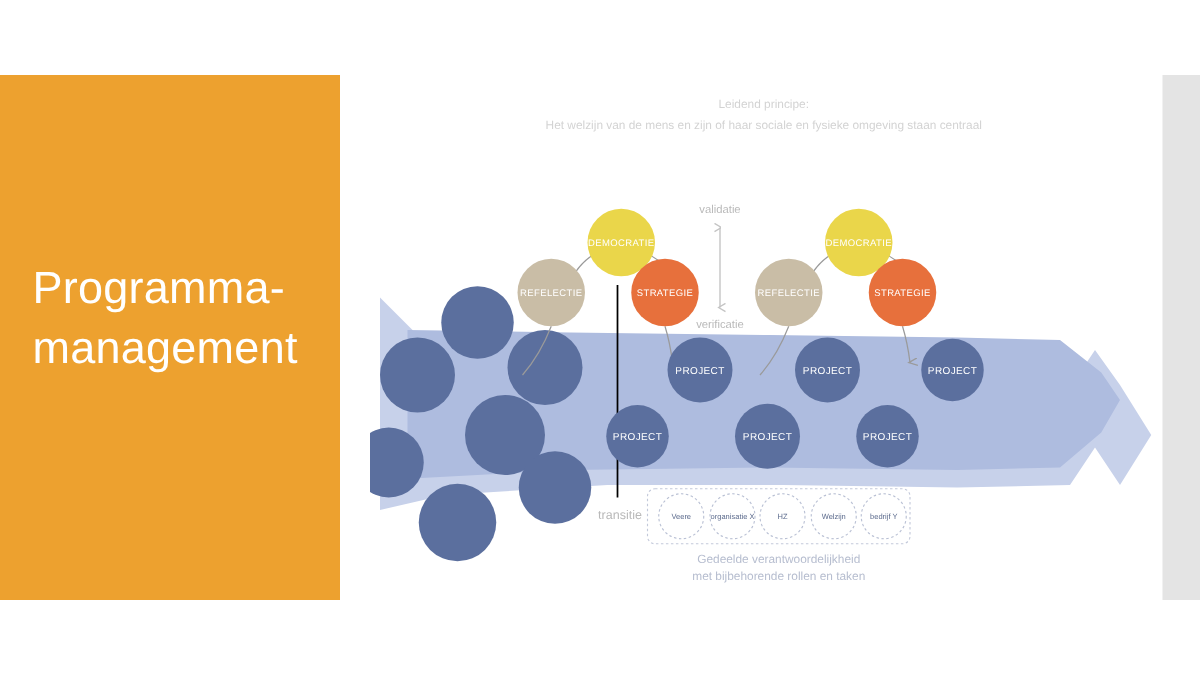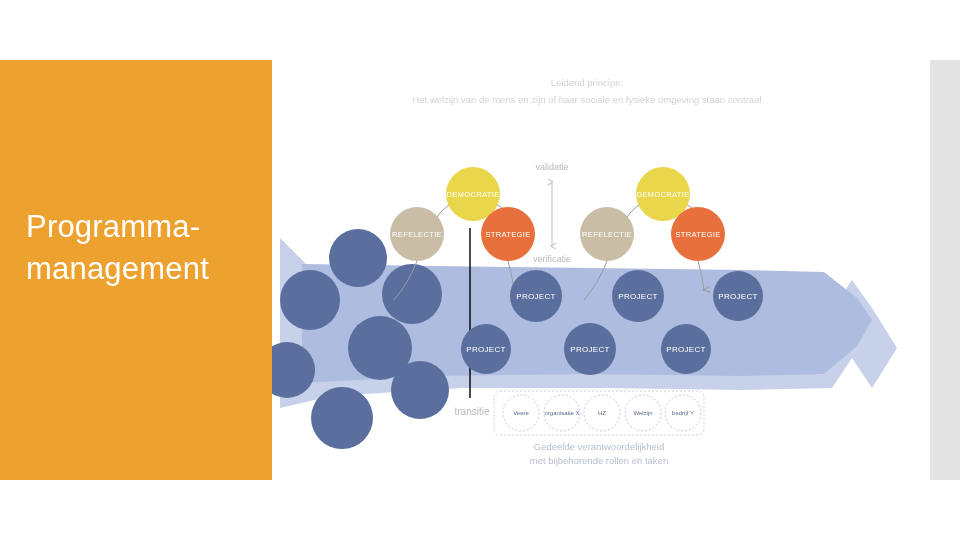--- a/index.html
+++ b/index.html
@@ -25,38 +25,38 @@
     width: 272px;
     height: 420px;
     background: #eda12f;
   }
   #title-text {
     position: absolute;
     left: 26px;
     top: 146px;
     width: 230px;
     color: #ffffff;
-    font-size: 31px;
+    font-size: 36px;
     line-height: 1.34;
     font-weight: 300;
     letter-spacing: 0.2px;
   }
   
   #right-strip {
     position: absolute;
     right: 0;
     top: 60px;
     width: 30px;
     height: 420px;
     background: #e4e4e4;
   }
   
   #diagram {
     position: absolute;
-    left: 272px;
+    left: 296px;
     top: 58px;
     width: 630px;
     height: 410px;
   }
   #diagram svg {
     position: absolute;
     left: 0;
     top: 0;
     width: 630px;
     height: 410px;

